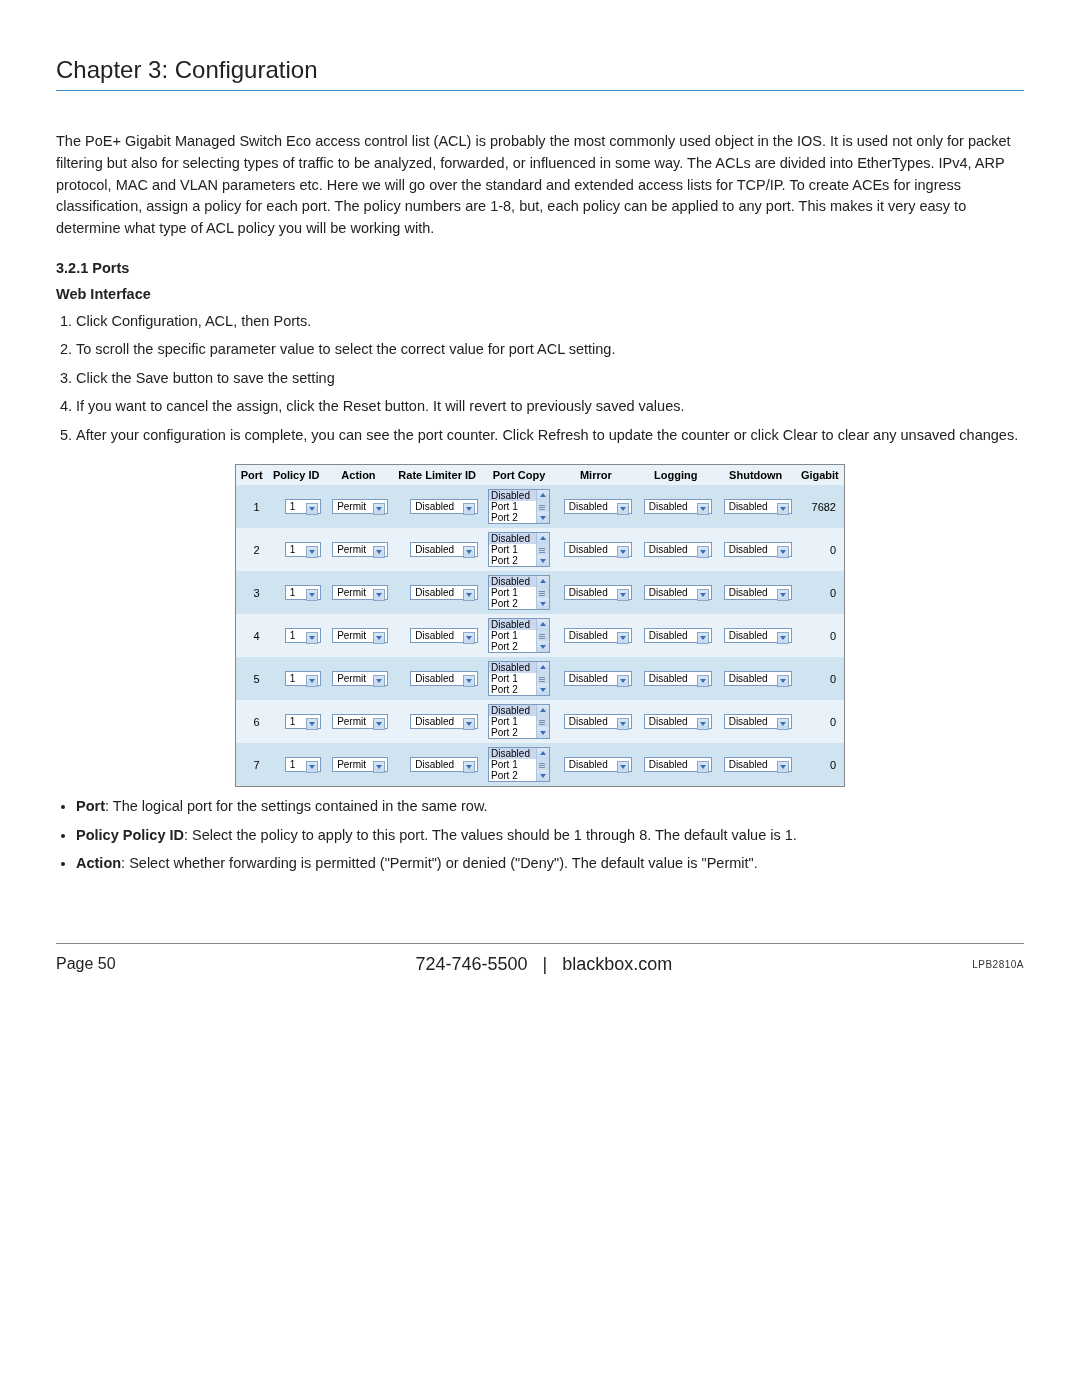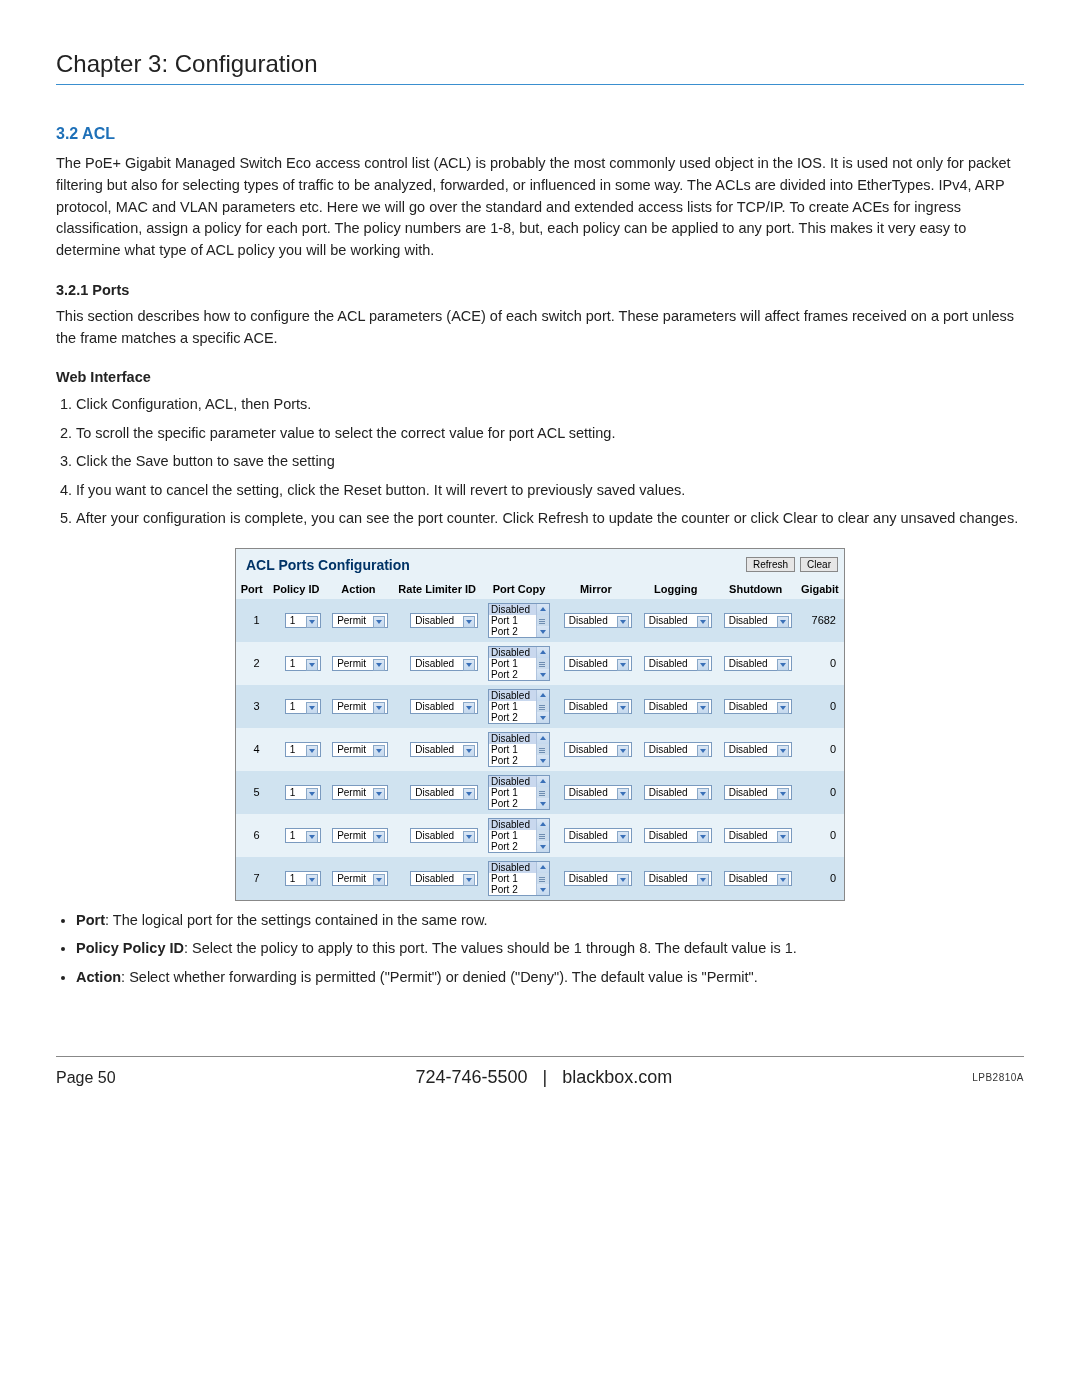--- a/index.html
+++ b/index.html
@@ -10,21 +10,21 @@
     color: #222;
     width: 1080px;
   }
   .page {
     padding: 48px 56px 20px 56px;
   }
   .chapter-title {
     font-size: 24px;
     font-weight: 400;
     color: #222;
-    margin: 2px 0 6px 0;
+    margin: 8px 0 6px 0;
   }
   .hr-blue {
     border: none;
     border-top: 1.5px solid #3a8fcf;
     margin: 0 0 40px 0;
   }
   .section-head {
     color: #1e70b8;
     font-size: 16px;
     font-weight: 700;
@@ -133,44 +133,35 @@
   .footer .mid { flex:1; text-align:center; font-weight:400; font-size:18px; }
   .footer .code { flex:0 0 auto; font-size:10px; color:#333; letter-spacing:0.5px;}
 </style>
 </head>
 <body>
 
 <div class="page">
   <h1 class="chapter-title">Chapter 3: Configuration</h1>
   <hr class="hr-blue">
 
-  <div class="section-head">3.2 ACL</div>
   <p class="body-text">The PoE+ Gigabit Managed Switch Eco access control list (ACL) is probably the most commonly used object in the IOS. It is used not only for packet filtering but also for selecting types of traffic to be analyzed, forwarded, or influenced in some way. The ACLs are divided into EtherTypes. IPv4, ARP protocol, MAC and VLAN parameters etc. Here we will go over the standard and extended access lists for TCP/IP. To create ACEs for ingress classification, assign a policy for each port. The policy numbers are 1-8, but, each policy can be applied to any port. This makes it very easy to determine what type of ACL policy you will be working with.</p>
 
   <div class="subhead">3.2.1 Ports</div>
-  <p class="body-text">This section describes how to configure the ACL parameters (ACE) of each switch port. These parameters will affect frames received on a port unless the frame matches a specific ACE.</p>
 
   <div class="subhead">Web Interface</div>
 
   <ol class="steps" id="steps-list">
       <li>Click Configuration, ACL, then Ports.</li>
       <li>To scroll the specific parameter value to select the correct value for port ACL setting.</li>
       <li>Click the Save button to save the setting</li>
-      <li>If you want to cancel the setting, click the Reset button. It will revert to previously saved values.</li>
+      <li>If you want to cancel the assign, click the Reset button. It will revert to previously saved values.</li>
       <li>After your configuration is complete, you can see the port counter. Click Refresh to update the counter or click Clear to clear any unsaved changes.</li>
     </ol>
 
   <div class="screenshot-wrap">
-    <div class="ss-header">
-      <span class="ss-title">ACL Ports Configuration</span>
-      <span class="ss-btns">
-        <button>Refresh</button>
-        <button>Clear</button>
-      </span>
-    </div>
     <table class="ss-table">
       <thead>
           <tr id="ss-headers">
             <th>Port</th>
             <th>Policy ID</th>
             <th>Action</th>
             <th>Rate Limiter ID</th>
             <th>Port Copy</th>
             <th>Mirror</th>
             <th>Logging</th>

